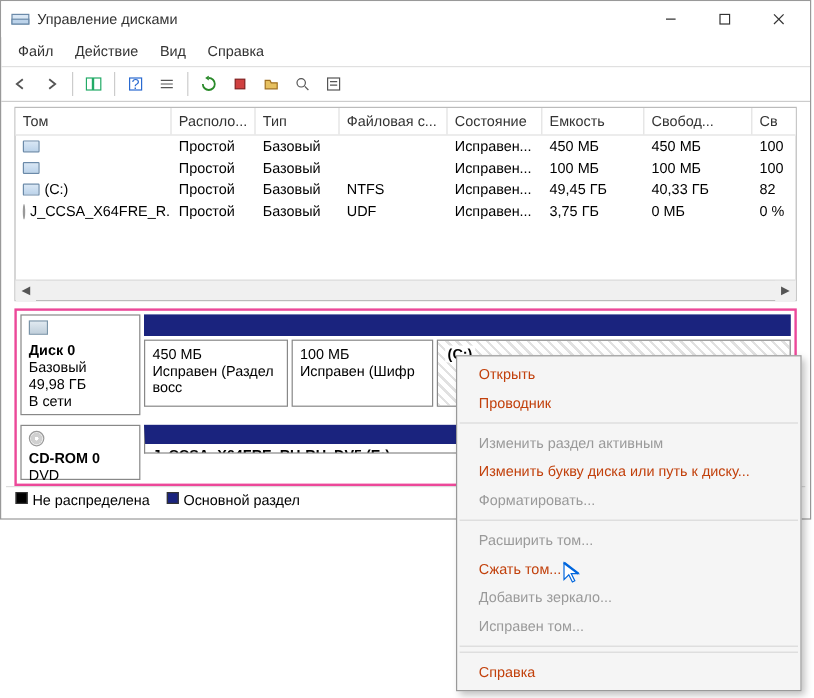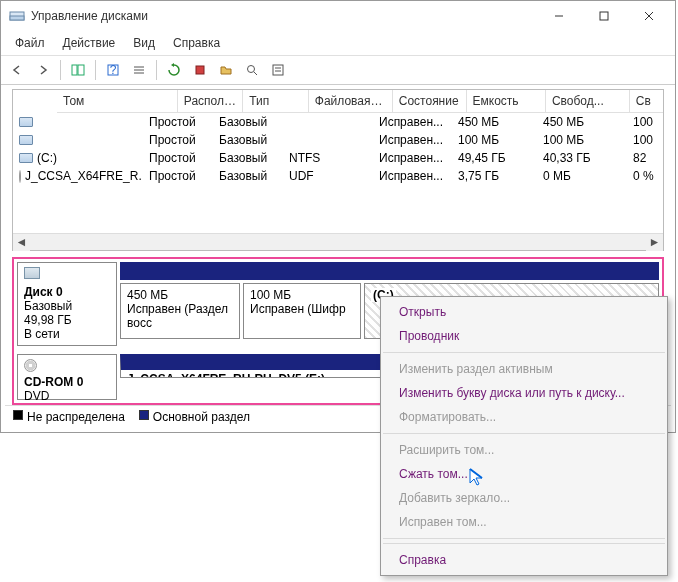--- a/index.html
+++ b/index.html
@@ -10,21 +10,21 @@
   .titlebar-title { flex: 1; font-size: 12px; color: #333; }
   .win-controls { display: flex; }
   .win-btn { width: 45px; height: 28px; display: flex; align-items: center; justify-content: center; color: #333; }
   .menubar { display: flex; gap: 2px; padding: 2px 6px; border-bottom: 1px solid #e0e0e0; }
   .menu-item { padding: 3px 8px; color: #333; }
   .toolbar { display: flex; align-items: center; padding: 3px 4px; border-bottom: 1px solid #ccc; gap: 2px; }
   .tbtn { width: 24px; height: 22px; display: flex; align-items: center; justify-content: center; border: 1px solid transparent; color: #444; }
   .tsep { width: 1px; height: 20px; background: #ccc; margin: 0 3px; }
   .content { padding: 4px; }
   .grid-wrap { border: 1px solid #bbb; width: 652px; margin: 0 auto; }
-  .grid-head { display: flex; background: #fff; border-bottom: 1px solid #e0e0e0; margin-left: 44px; }
+  .grid-head { display: flex; background: #fff; border-bottom: 1px solid #e0e0e0; }
   .gh { border-right: 1px solid #e0e0e0; padding: 4px 6px; color: #333; white-space: nowrap; overflow: hidden; text-overflow: ellipsis; }
   .grid-body { height: 120px; overflow: hidden; }
   .grow { display: flex; }
   .gc { border-right: 1px solid transparent; padding: 2px 6px; white-space: nowrap; overflow: hidden; text-overflow: ellipsis; display: flex; align-items: center; gap: 4px; }
   .w0 { width: 130px; } .w1 { width: 70px; } .w2 { width: 70px; } .w3 { width: 90px; }
   .w4 { width: 79px; } .w5 { width: 85px; } .w6 { width: 90px; } .w7 { width: 35px; }
   .gh.w7 { border-right: none; }
   .hscroll { height: 17px; background: #f0f0f0; display: flex; align-items: center; justify-content: space-between; border-top: 1px solid #ddd; }
   .sarrow { width: 17px; height: 17px; display: flex; align-items: center; justify-content: center; background: #f0f0f0; color: #555; }
   .diskmap { border: 2px solid #ec4899; width: 652px; margin: 6px auto 0; height: 148px; overflow: hidden; }
@@ -46,21 +46,21 @@
   .cd-box { border: 1px solid #888; border-top: 16px solid #1a237e; padding: 2px 6px; height: 24px; overflow: hidden; white-space: nowrap; }
   .legend-row { display: flex; gap: 14px; padding: 4px 8px; border-top: 1px solid #ddd; font-size: 11px; }
   .lg { display: flex; align-items: flex-start; gap: 4px; }
   .swatch { width: 10px; height: 10px; border: 1px solid #333; }
   .swatch.black { background: #000; }
   .swatch.navy { background: #1a237e; }
   .ctxmenu {
     position: absolute; left: 380px; top: 296px; width: 288px; background: #f5f5f5;
     border: 1px solid #999; box-shadow: 3px 3px 6px rgba(0,0,0,.25); padding: 3px 0;
   }
-  .ctx-item { padding: 5px 18px; color: #701a75; }
+  .ctx-item { padding: 5px 18px; color: #c2410c; }
   .ctx-item.disabled { color: #9a9a9a; }
   .ctx-sep { height: 1px; background: #d9d9d9; margin: 4px 2px; }
   .vol-icon { width: 14px; height: 10px; background: linear-gradient(#d9e7f5,#bcd3ea); border: 1px solid #6b8aa9; border-radius: 1px; display: inline-block; }
   .cd-icon { width: 13px; height: 13px; border-radius: 50%; background: radial-gradient(circle,#fff 20%,#d0d0d0 21% 60%,#eaeaea 61%); border: 1px solid #999; display: inline-block; }
   .disk-icn { width: 16px; height: 12px; background: linear-gradient(#e0e9f0,#c0cfdb); border: 1px solid #7a94a8; display: inline-block; margin-bottom: 3px; }
   .cursor { position: absolute; left: 468px; top: 467px; pointer-events: none; }
 </style>
 </head>
 <body>
 

